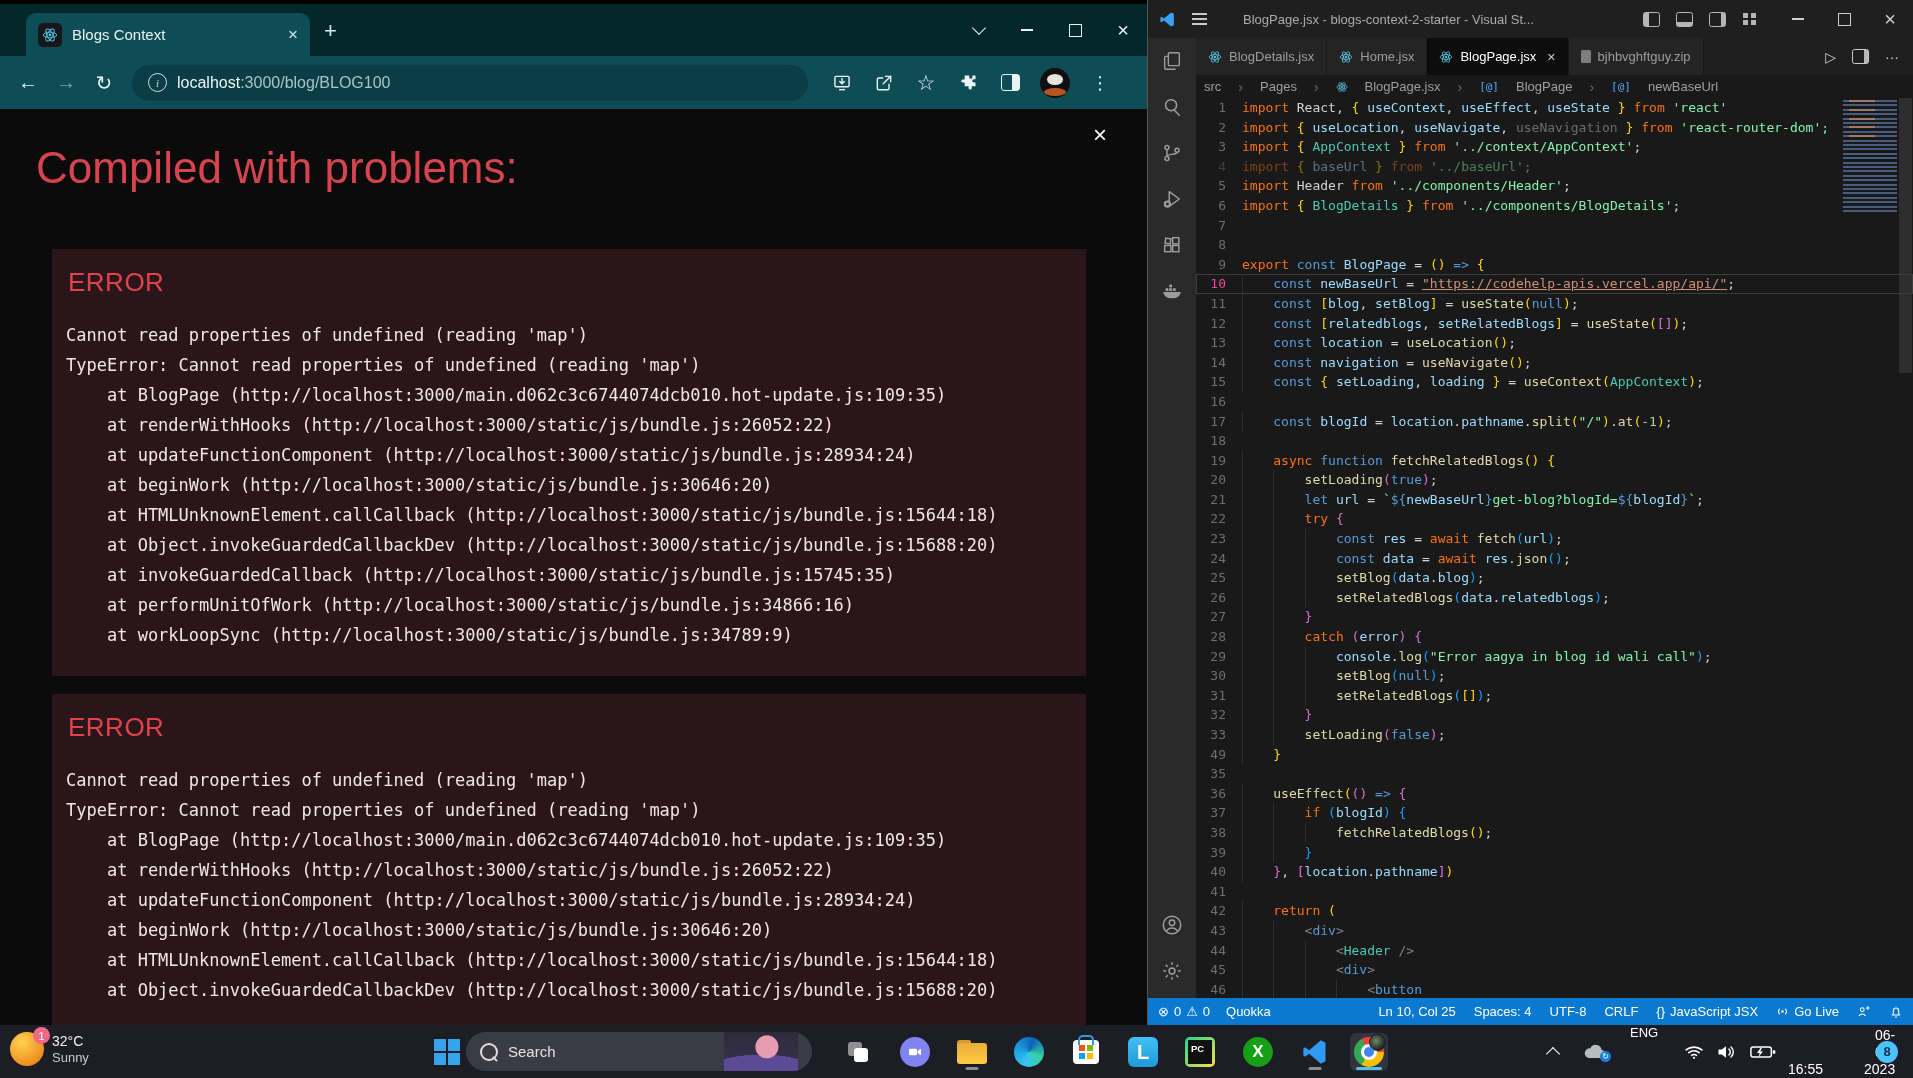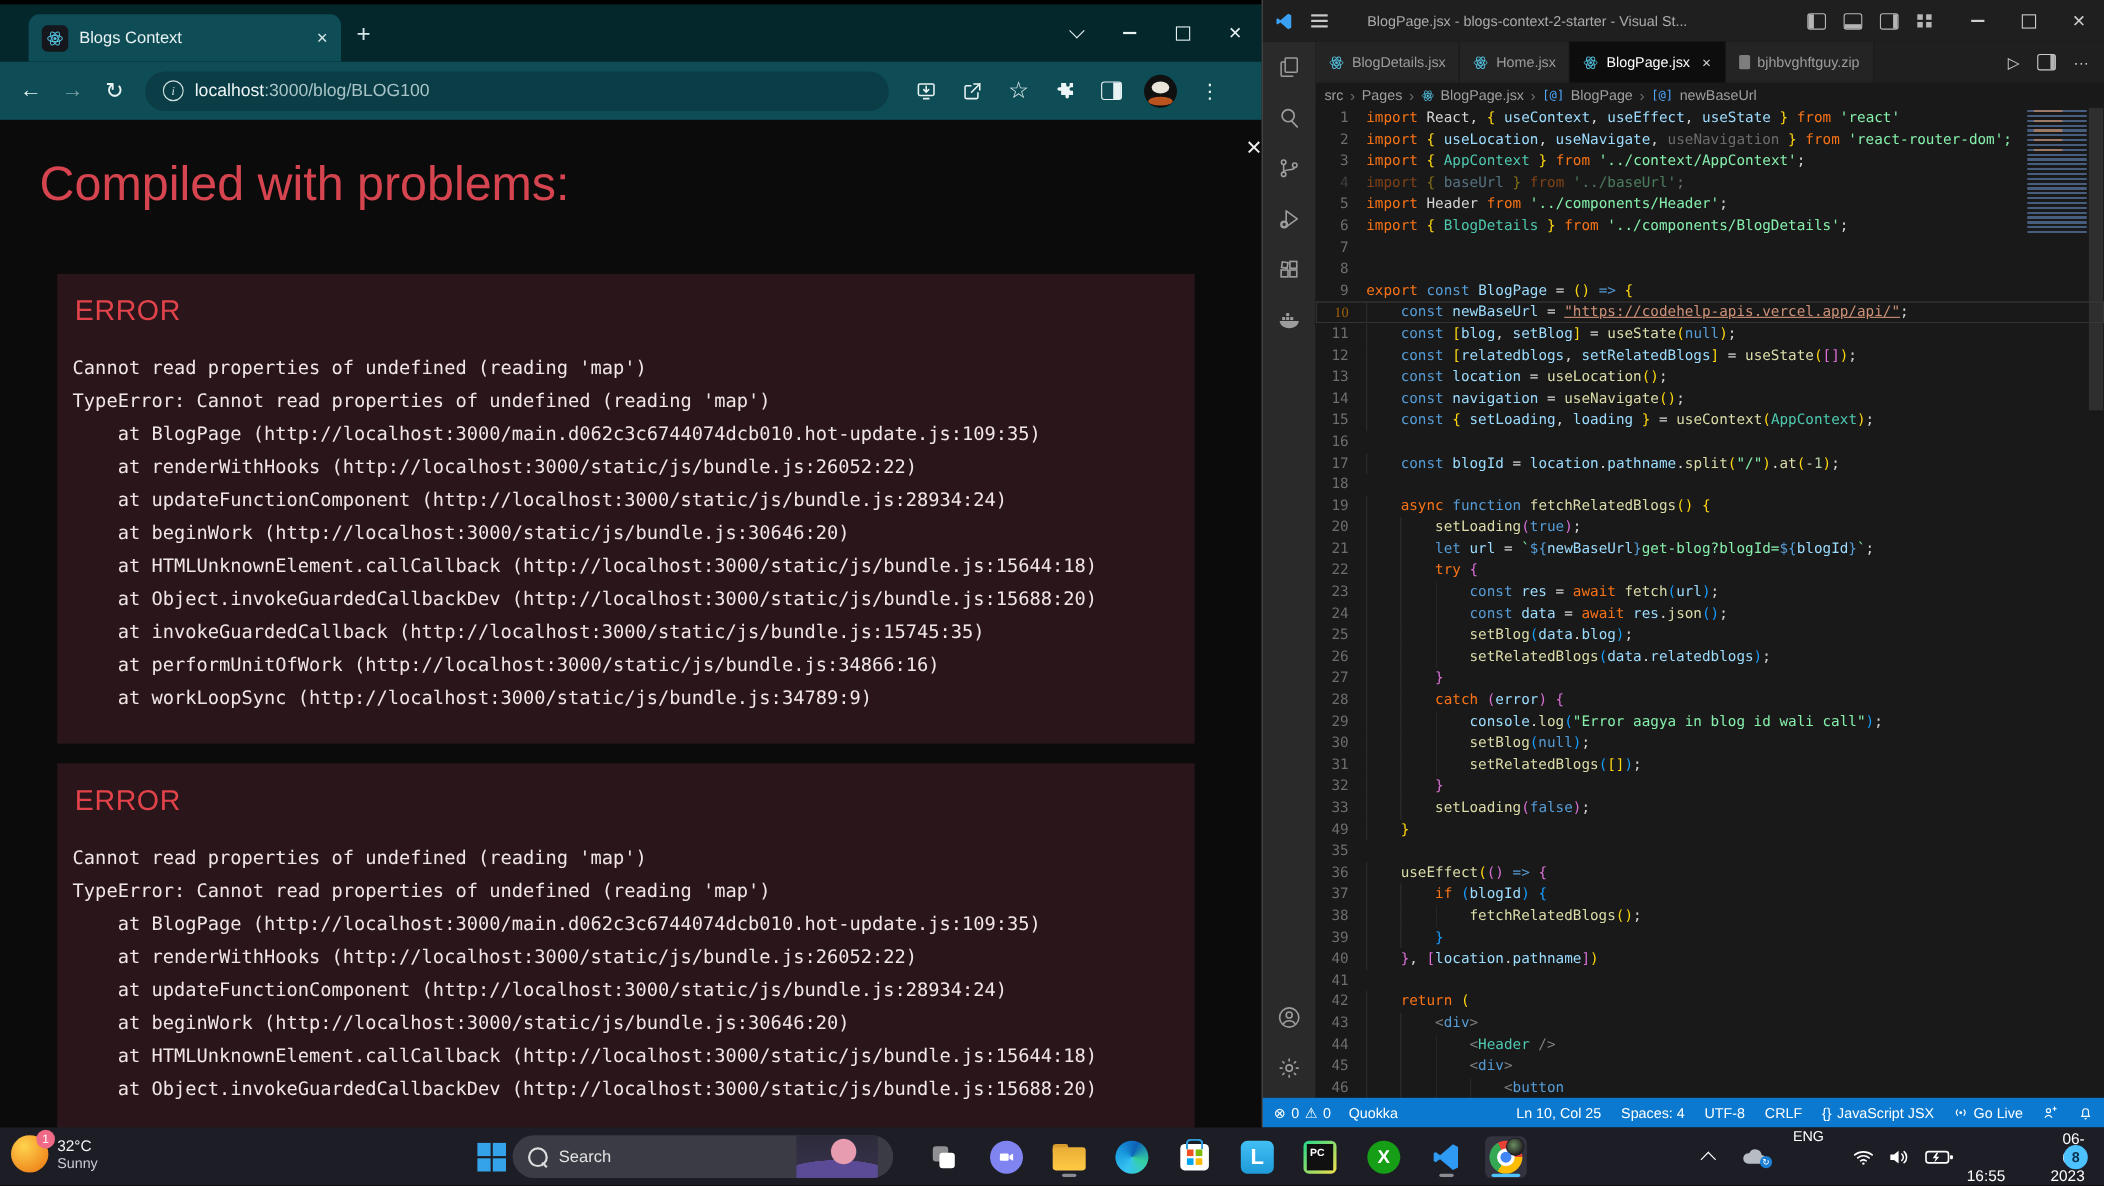--- a/index.html
+++ b/index.html
@@ -33,21 +33,21 @@
   .tb-icons{display:flex;align-items:center;gap:18px;margin-left:10px;color:#e9f3f4;}
   .tb-ic{width:24px;height:24px;display:flex;align-items:center;justify-content:center;}
   .star{font-size:21px;color:#e9f3f4;}
   .sidebar-ic{width:17px;height:15px;border:1.8px solid #e9f3f4;border-radius:3px;position:relative;}
   .sidebar-ic::before{content:"";position:absolute;right:0;top:0;bottom:0;width:7px;background:#e9f3f4;}
   .avatar{width:30px;height:30px;border-radius:50%;background:#101010;position:relative;overflow:hidden;flex:none;}
   .avatar::before{content:"";position:absolute;left:7px;top:6px;width:16px;height:11px;border-radius:50%;background:#e8e4da;}
   .avatar::after{content:"";position:absolute;left:4px;bottom:2px;width:22px;height:8px;border-radius:50%;background:#b9541f;}
   .kebab{font-size:18px;color:#e9f3f4;letter-spacing:0;}
   
-  .b-content{position:relative;width:100%;height:920px;background:#0c0b0c;overflow:hidden;padding-left:40px;}
+  .b-content{position:relative;width:100%;height:920px;background:#0c0b0c;overflow:hidden;}
   .ov-title{position:absolute;left:36px;top:34px;font-size:44px;color:#d6454f;}
   .ov-close{position:absolute;right:40px;top:12px;color:#f3f3f3;font-size:24px;}
   .ov-errors{position:absolute;left:52px;top:140px;width:1034px;display:flex;flex-direction:column;gap:18px;}
   .err-box{background:#2a161a;padding:12px 14px 26px 14px;box-sizing:border-box;}
   .err-label{font-size:26px;color:#e2434b;margin:6px 0 22px 2px;letter-spacing:.5px;}
   .err-line{font-family:"DejaVu Sans Mono",monospace;font-size:17px;line-height:30px;color:#f1e6e6;white-space:pre;}
   
   .vscode{position:absolute;left:1147px;top:0;width:766px;height:1025px;background:#191919;
           border-left:1px solid #565656;box-sizing:border-box;}
   .v-titlebar{position:relative;height:38px;background:#1f1f1f;display:flex;align-items:center;color:#b5b5b5;font-size:13px;}
@@ -70,32 +70,32 @@
   .act-bottom{position:absolute;bottom:4px;left:0;}
   
   .v-tabs{position:absolute;left:48px;top:38px;right:0;height:37px;background:#1f1f1f;display:flex;align-items:stretch;}
   .v-tab{display:flex;align-items:center;gap:7px;padding:0 12px;font-size:13px;color:#9d9d9d;
          background:#242424;border-right:1px solid #191919;white-space:nowrap;}
   .v-tab.active{background:#0d0d0d;color:#fff;}
   .v-tab .vclose{font-size:14px;margin-left:4px;color:#d0d0d0;}
   .v-tab-actions{margin-left:auto;display:flex;align-items:center;gap:16px;padding-right:14px;color:#cccccc;font-size:14px;}
   .zipfile{width:10px;height:13px;background:#7d7d7d;border-radius:1.5px;}
   
-  .v-crumb{position:absolute;left:56px;top:75px;height:23px;display:flex;align-items:center;gap:6px;
+  .v-crumb{position:absolute;left:56px;top:75px;height:23px;display:flex;align-items:center;gap:17px;
            color:#9f9f9f;font-size:13px;}
   .crumb-sep{color:#6d6d6d;font-size:14px;}
   .sym-ic{color:#4fa8ff;font-size:11px;font-family:"DejaVu Sans Mono",monospace;}
   
   .v-editor{position:absolute;left:48px;top:98px;right:0;bottom:27px;background:#191919;overflow:hidden;}
   .code-line{display:flex;height:19.6px;line-height:19.6px;font-family:"DejaVu Sans Mono",monospace;
              font-size:13px;white-space:pre;}
   .code-line.cur{box-shadow:inset 0 0 0 1px #3c3c3c;}
   .code-line.faded{opacity:.45;}
   .gutter{width:30px;flex:none;text-align:right;color:#6e6e6e;margin-right:16px;}
-  .cur .gutter{color:#a16207;font-family:Liberation Serif, serif;}
+  .cur .gutter{color:#ec4899;}
   .ind{display:inline-block;width:4ch;box-shadow:inset 1px 0 0 #2e2e2e;height:100%;}
   .tk-kw{color:#f97316}.tk-st{color:#569CD6}.tk-id{color:#9CDCFE}.tk-fn{color:#DCDCAA}
   .tk-cls{color:#4EC9B0}.tk-str{color:#86efac}.tk-num{color:#B5CEA8}.tk-pn{color:#d4d4d4}
   .tk-b1{color:#ffd710}.tk-b2{color:#DA70D6}.tk-b3{color:#179FFF}.tk-dim{color:#6d6d6d}
   .tk-jp{color:#808080}
   .tk-strl{color:#CE9178;text-decoration:underline;}
   .v-minimap{position:absolute;right:16px;top:100px;width:54px;height:112px;
      background:repeating-linear-gradient(180deg,rgba(110,150,210,.55) 0 2px,rgba(0,0,0,0) 2px 4.4px);}
   .v-minimap::before{content:"";position:absolute;left:6px;top:0;width:26px;height:40px;
      background:repeating-linear-gradient(180deg,rgba(215,140,90,.6) 0 2px,rgba(0,0,0,0) 2px 8.8px);}

